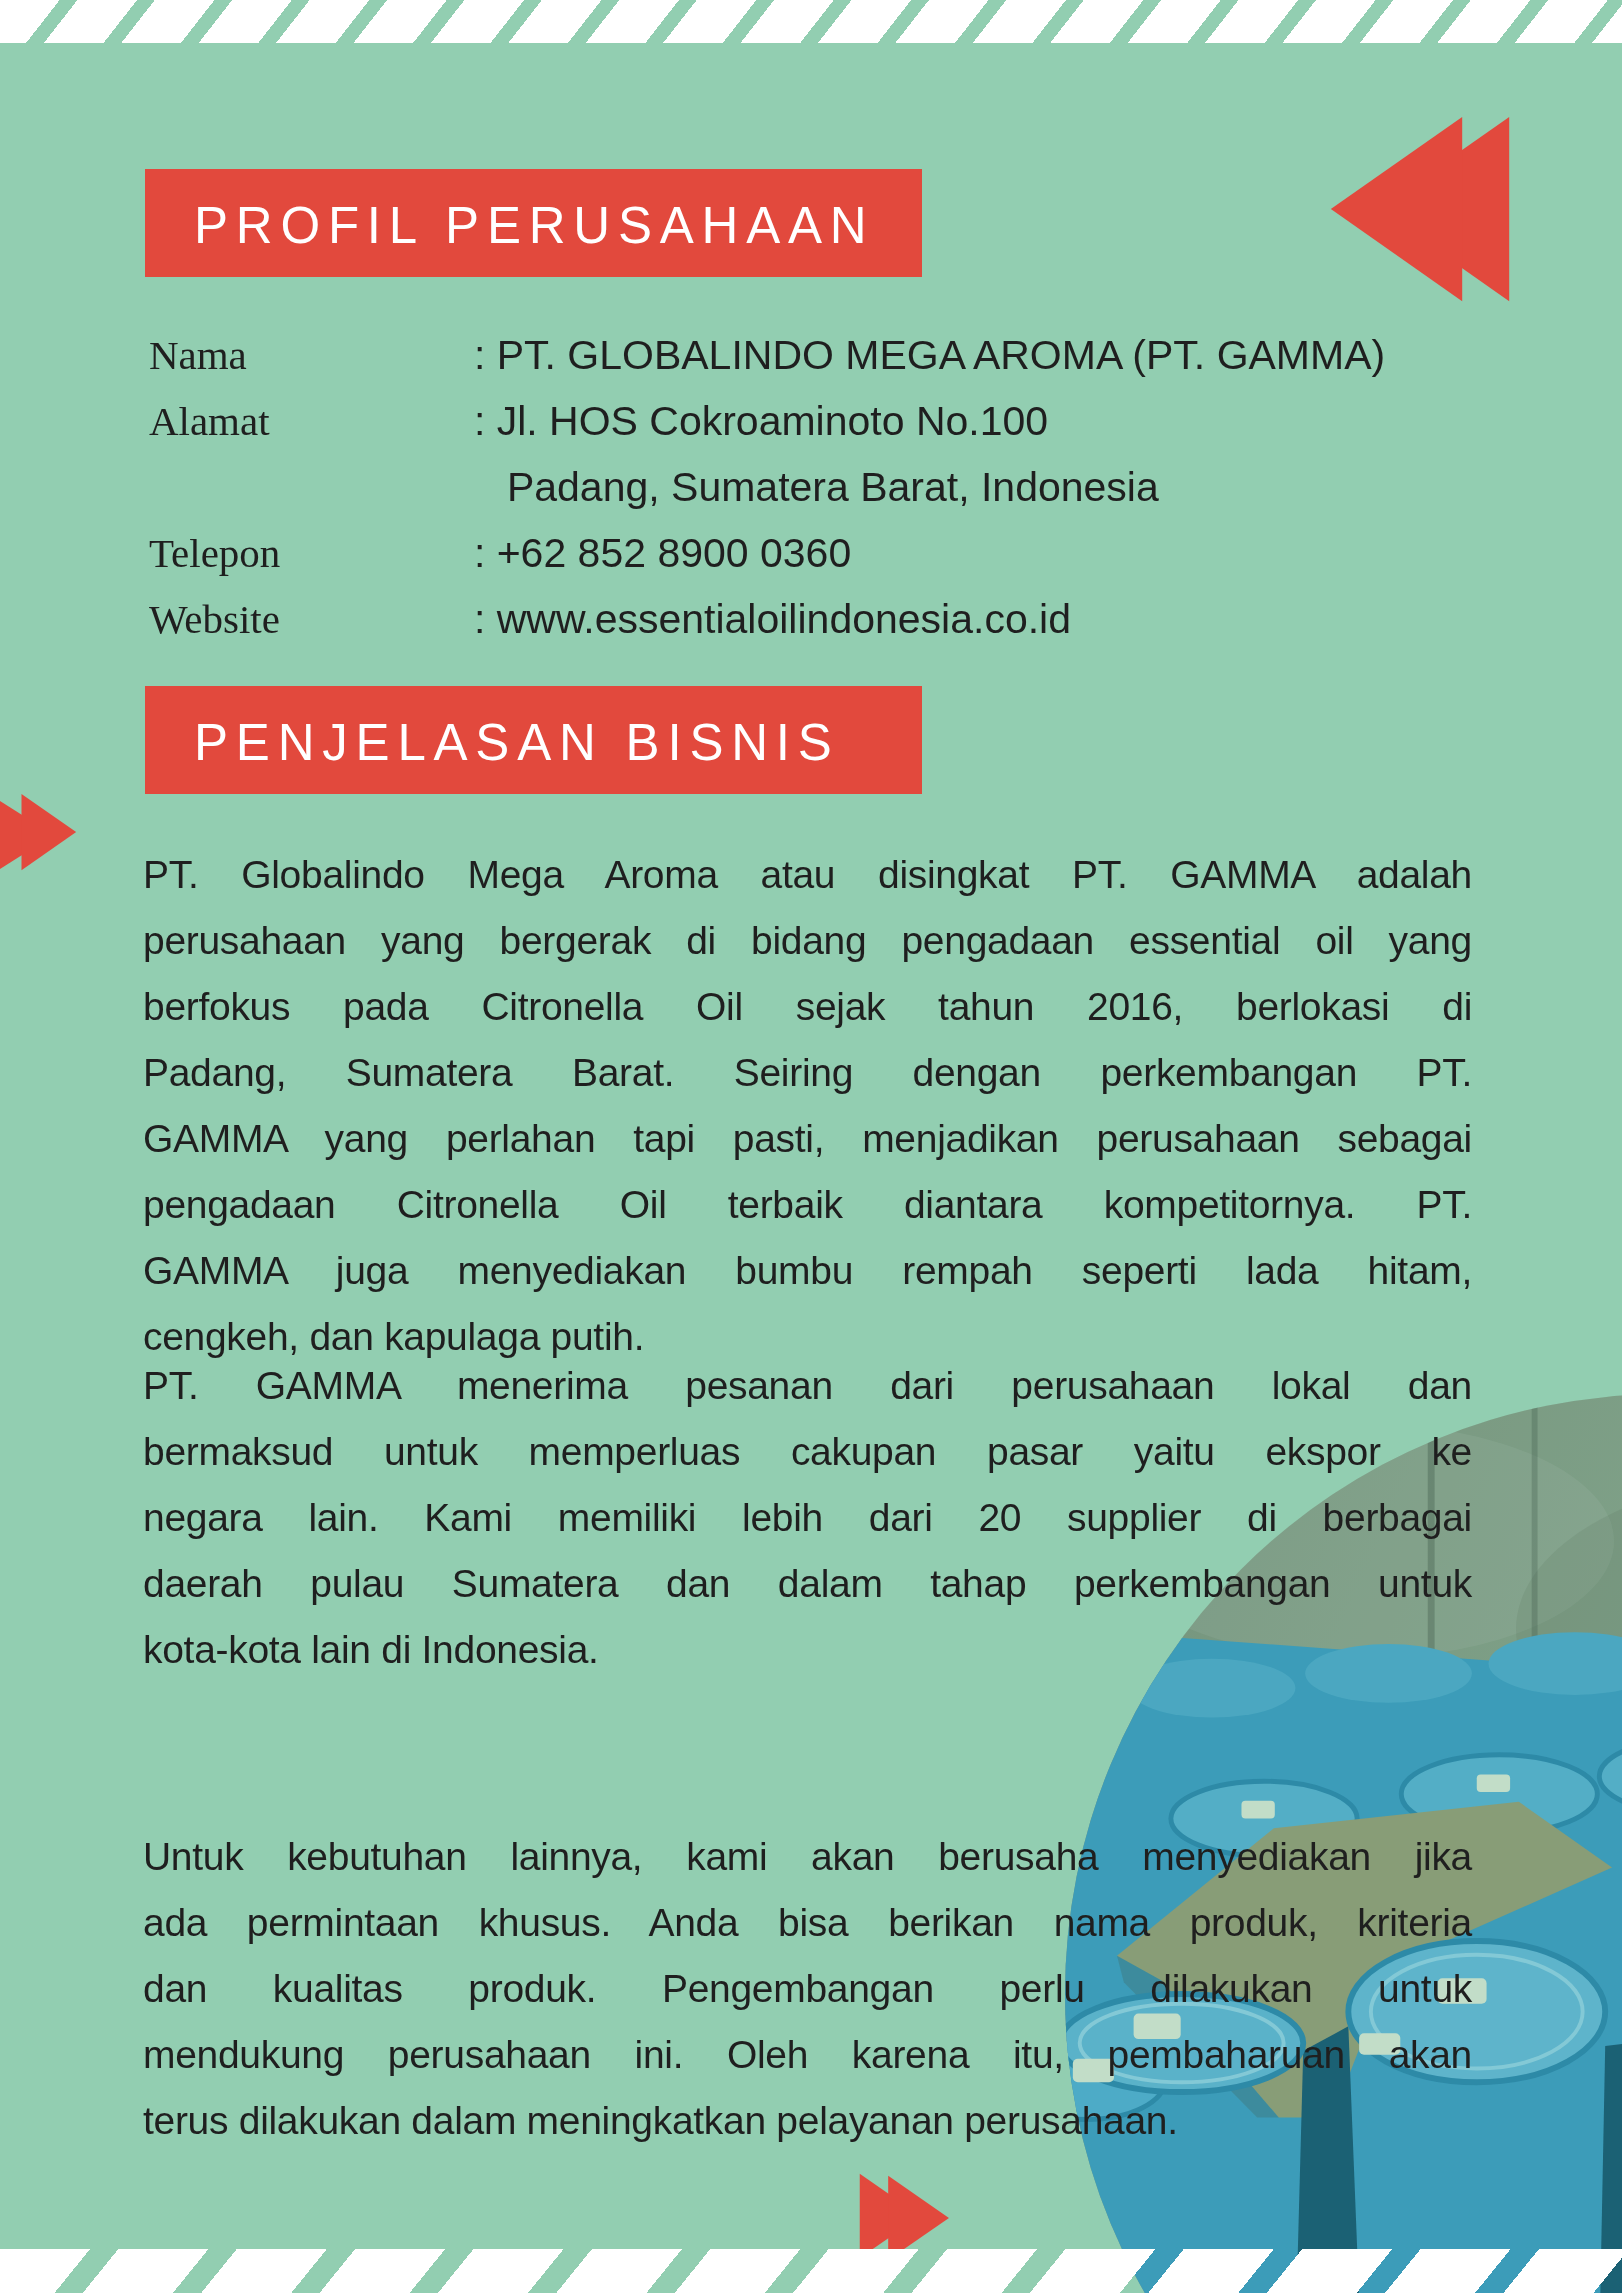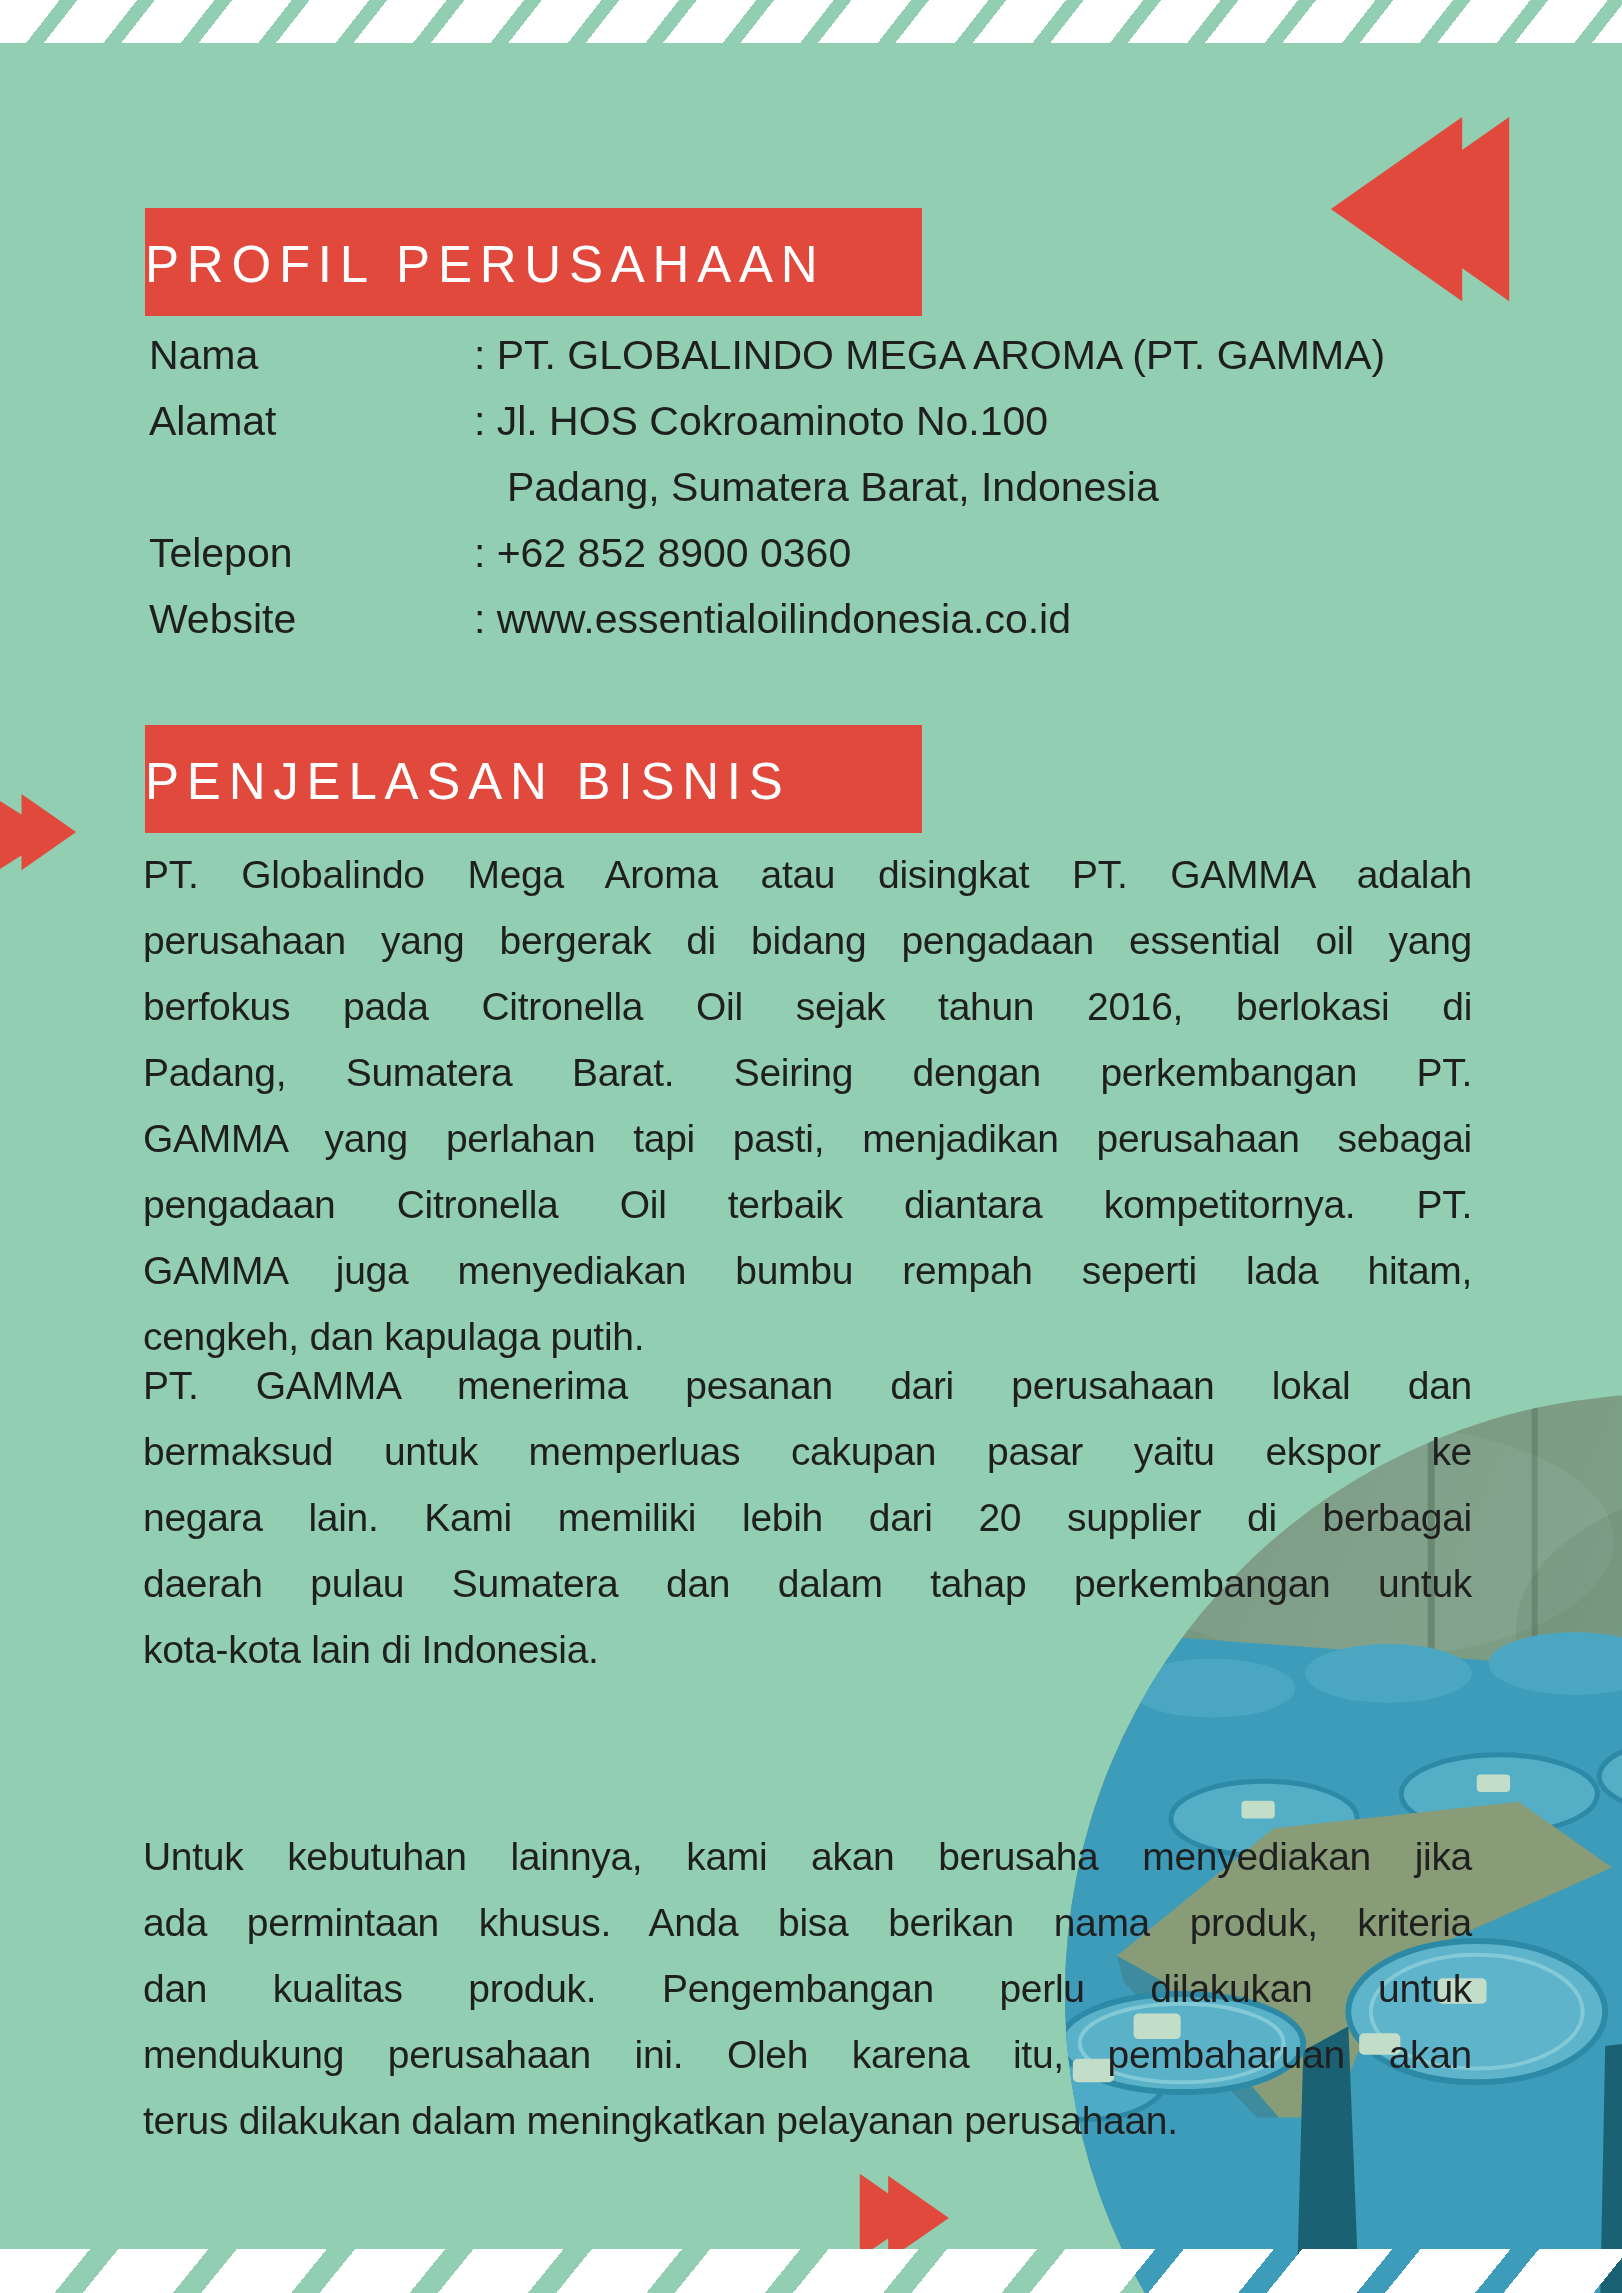--- a/index.html
+++ b/index.html
@@ -9,32 +9,32 @@
   }
   
   .stripes{position:absolute;left:0;width:100%;z-index:8;}
   .stripes.top{top:0;height:43px;
     background:repeating-linear-gradient(128deg,#ffffff 0 47px,rgba(255,255,255,0) 47px 61px);}
   .stripes.bottom{bottom:0;height:45px;
     background:repeating-linear-gradient(129deg,#ffffff 0 70px,rgba(255,255,255,0) 70px 92px);}
   
   .hbox{
     position:absolute;left:145px;width:777px;height:108px;background:#e2493d;
-    display:flex;align-items:center;box-sizing:border-box;z-index:5;margin-top:39px;
+    display:flex;align-items:center;padding-left:49px;box-sizing:border-box;z-index:5;
   }
   .hbox .htext{
     color:#ffffff;font-size:51px;letter-spacing:7.8px;font-weight:400;padding-top:5.9px;
     white-space:nowrap;
   }
   .hbox.h1{top:169px}
   .hbox.h2{top:686px}
   
   .profile{position:absolute;left:145px;top:322px;width:1392px;z-index:5;}
   .prow{display:flex;line-height:66px;font-size:41px;}
-  .plabel{flex:0 0 325px;padding-left:3.9px;}
+  .plabel{flex:0 0 325px;padding-left:3.9px;font-family:Liberation Serif, serif;}
   .pvalue{white-space:nowrap;}
   .pvalue.cont{padding-left:33px;}
   
   .para{position:absolute;left:143px;width:1329px;font-size:39px;line-height:66px;
     letter-spacing:-0.3px;z-index:5;}
   .para .ln{text-align:justify;text-align-last:justify;white-space:nowrap;}
   .para .ln.last{text-align:right;text-align-last:left;}
   .p1{top:842px}
   .p2{top:1353px}
   .p3{top:1824px}

